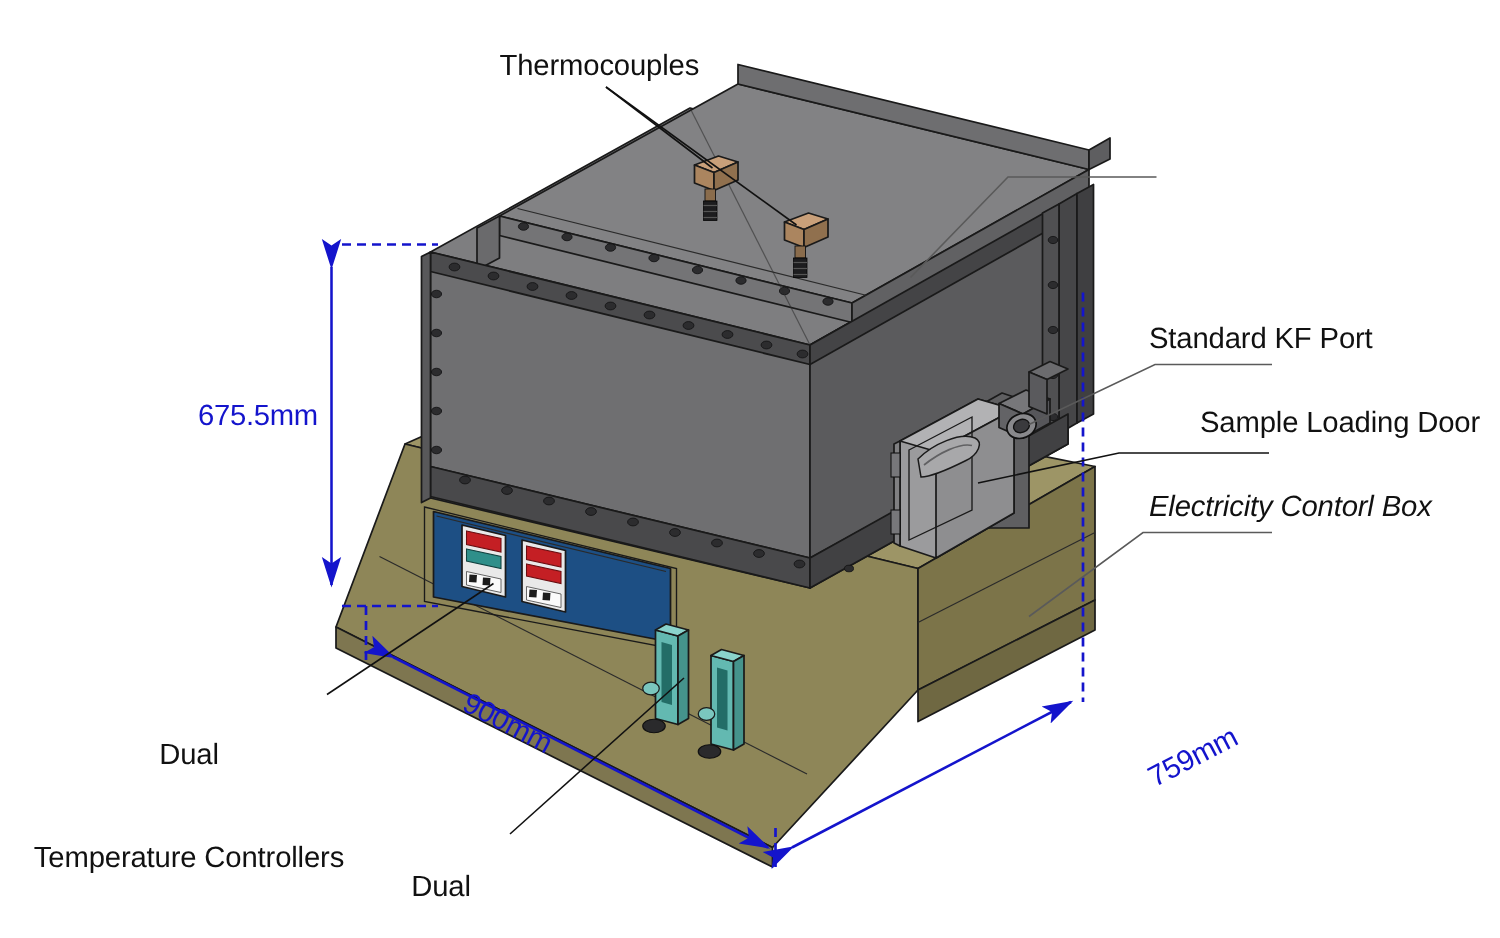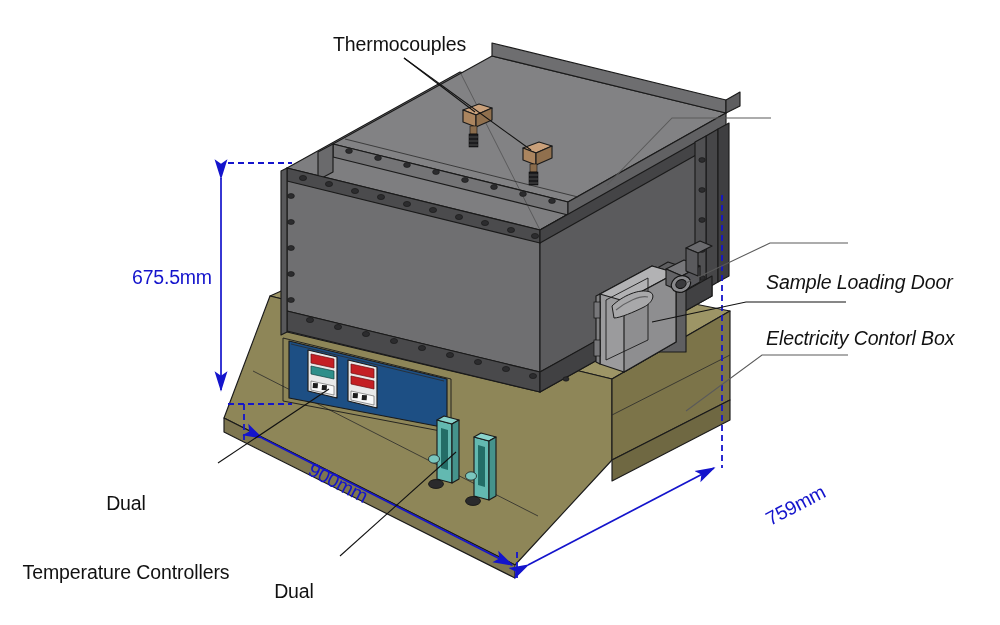--- a/index.html
+++ b/index.html
@@ -303,22 +303,23 @@
   </g>
 
   <g>
     <path class="lead" d="M340,556 L456,452"></path>
   </g>
 </svg>
 
 <div class="lbl" style="left:333px;top:33px;">Thermocouples</div>
 
 
-
-<div class="lbl" style="left:766px;top:271px;font-style:italic;">Sample Loading Door</div>
+<div class="lbl" style="left:766px;top:215px;">Standard KF Port</div>
+
+<div class="lbl" style="left:800px;top:271px;">Sample Loading Door</div>
 
 <div class="lbl" style="left:766px;top:327px;font-style:italic;">Electricity Contorl Box</div>
 
 <div class="lbl ctr" style="left:12px;top:446px;width:228px;">
   <div>Dual</div>
   <div>Temperature Controllers</div>
 </div>
 
 <div class="lbl ctr" style="left:196px;top:534px;width:196px;">
   <div>Dual</div>

